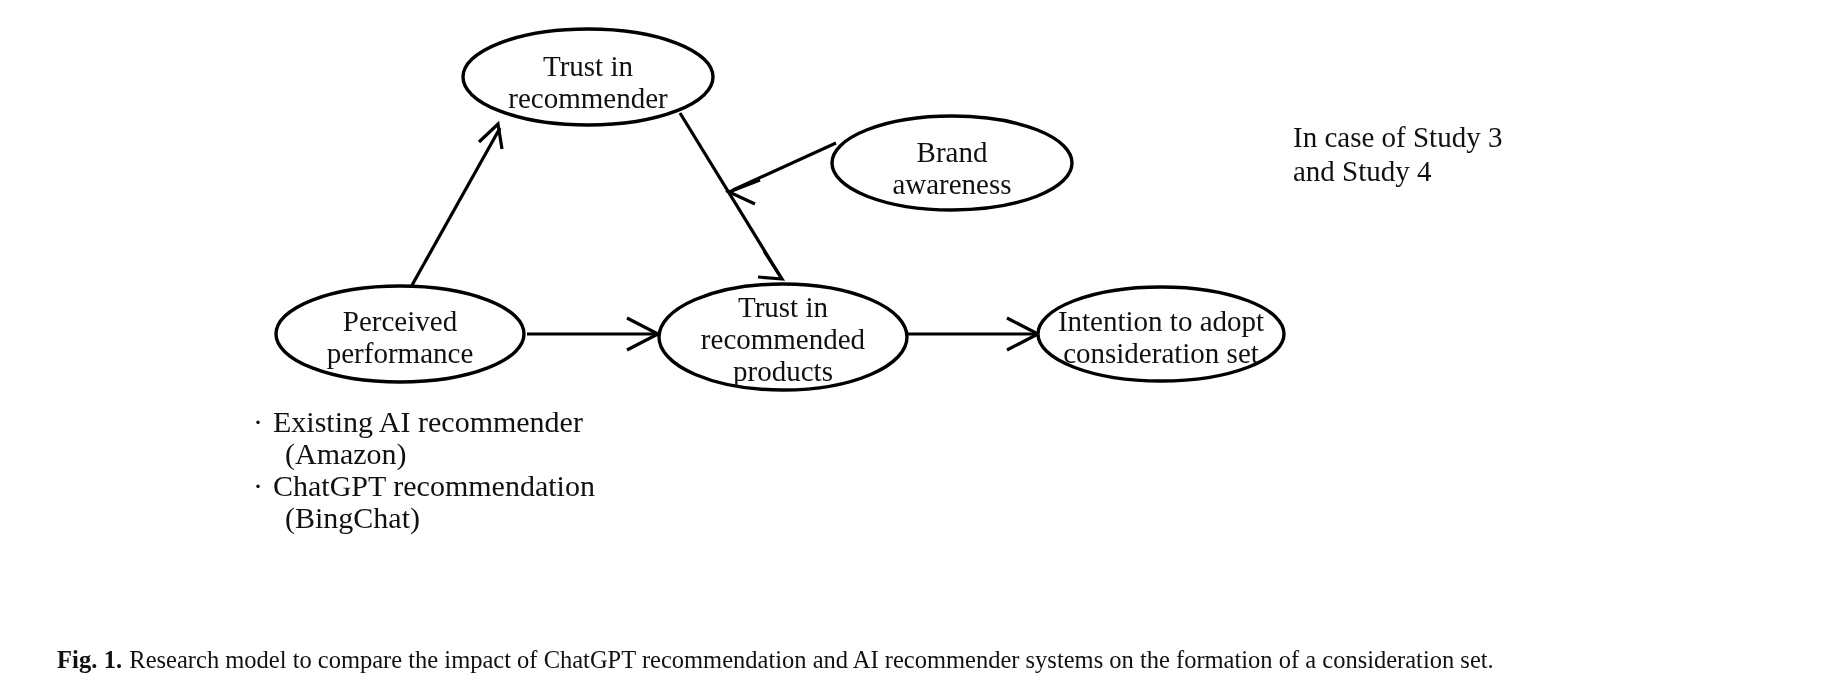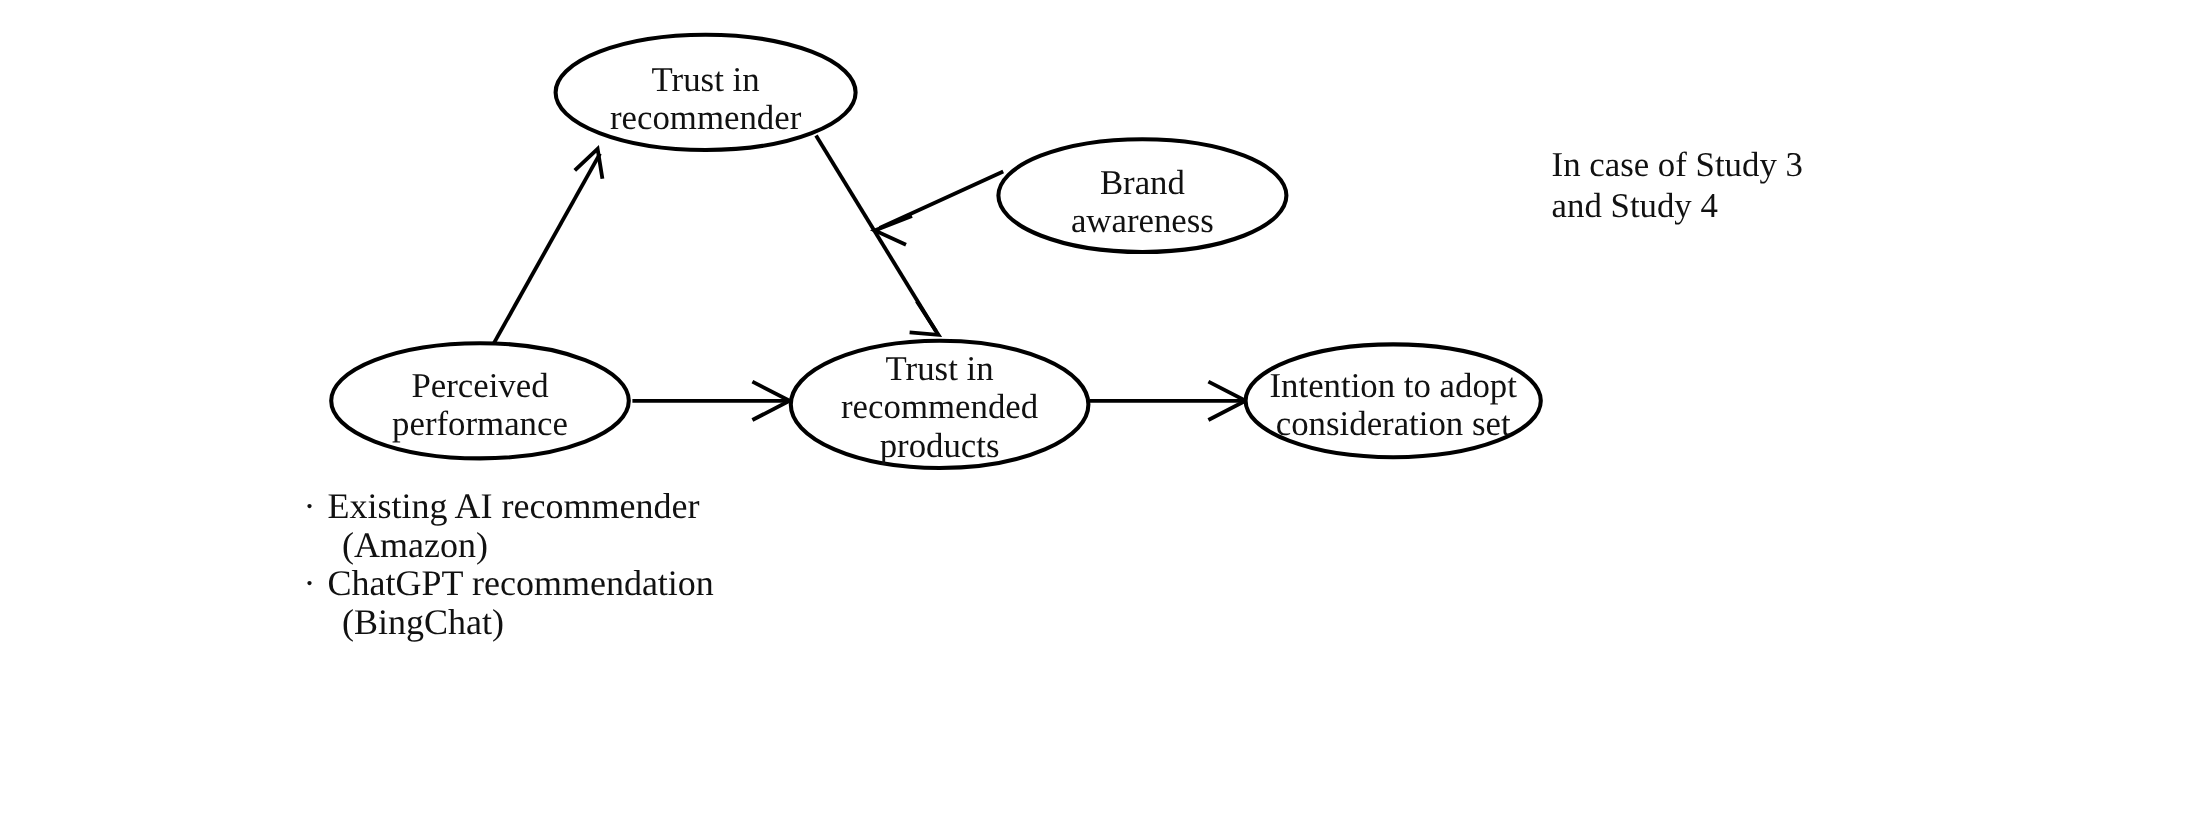--- a/index.html
+++ b/index.html
@@ -159,14 +159,17 @@
       </g>
       <g>
         <text class="bullet-text" x="253" y="496">·</text>
         <text class="bullet-text" x="273" y="496">ChatGPT recommendation</text>
         <text class="bullet-text" x="285" y="528">(BingChat)</text>
       </g>
     </g>
 
   </svg>
 
+  <div class="caption">
+    <span class="caption-label">Fig. 1.</span><span>Research model to compare the impact of ChatGPT recommendation and AI recommender systems on the formation of a consideration set.</span>
+  </div>
 
 </div>
 
 </body></html>

